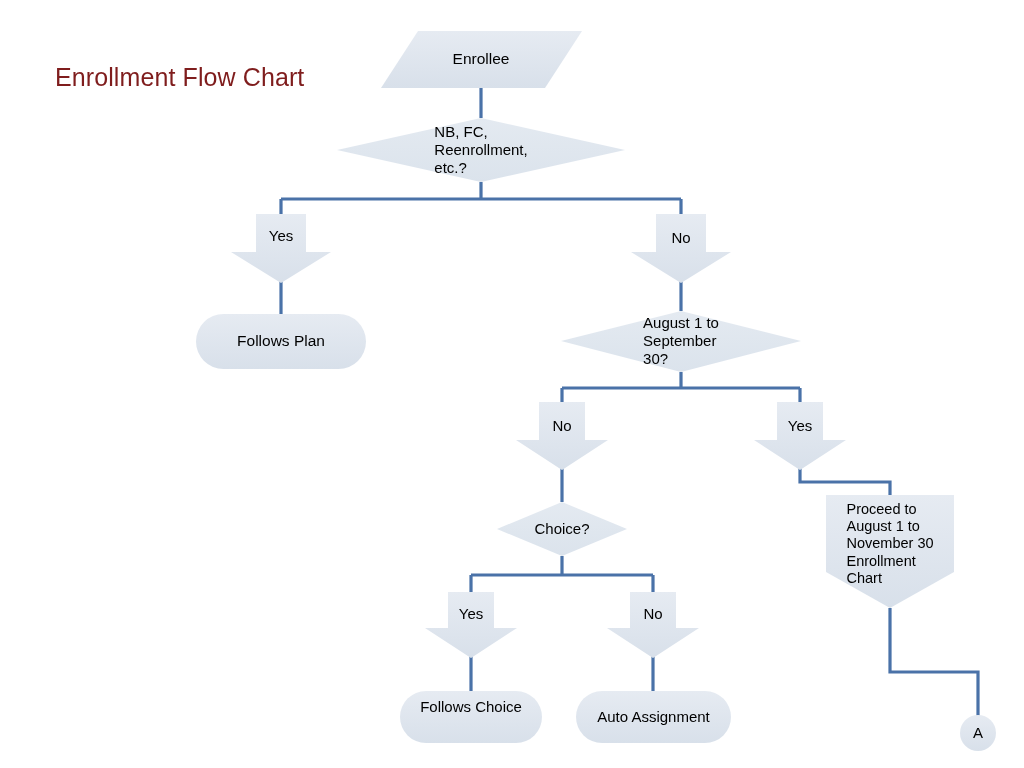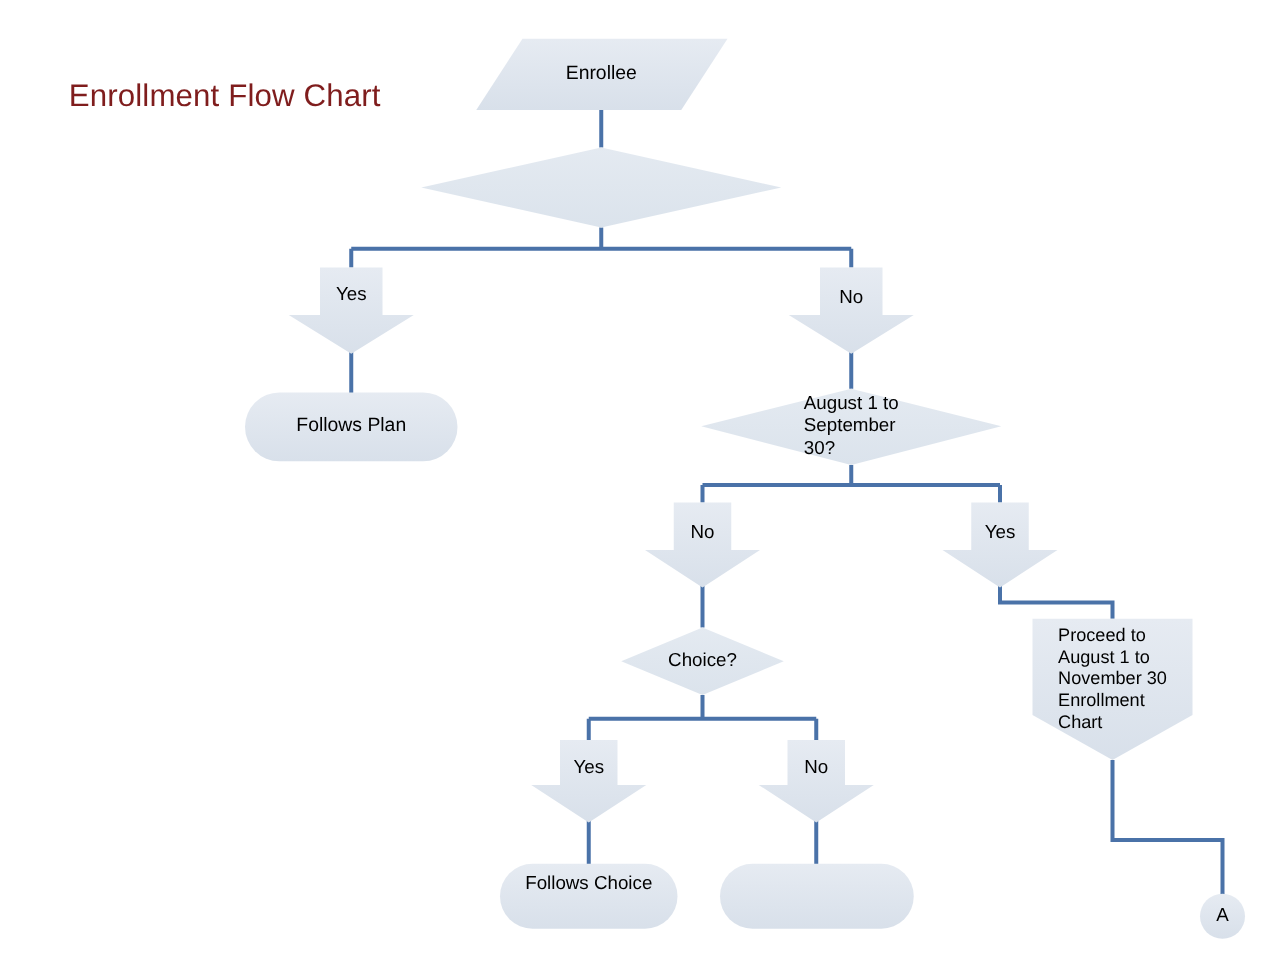--- a/index.html
+++ b/index.html
@@ -120,20 +120,23 @@
 
     <rect x="400" y="691" width="142" height="52" rx="26" ry="26" fill="url(#shapeGrad)" stroke="none"></rect>
 
     <rect x="576" y="691" width="155" height="52" rx="26" ry="26" fill="url(#shapeGrad)" stroke="none"></rect>
 
     <circle cx="978" cy="733" r="18" fill="url(#shapeGrad)" stroke="none"></circle>
   </svg>
 
   <div class="node-label t16" style="left:401px; top:44px; width:160px; height:30px;">Enrollee</div>
 
+  <div class="node-label t15" style="left:391px; top:121px; width:180px; height:58px;">NB, FC,
+Reenrollment,
+etc.?</div>
 
   <div class="node-label t15" style="left:246px; top:224px; width:70px; height:24px;">Yes</div>
 
   <div class="node-label t15" style="left:646px; top:226px; width:70px; height:24px;">No</div>
 
   <div class="node-label t16" style="left:201px; top:327px; width:160px; height:28px;">Follows Plan</div>
 
   <div class="node-label t15" style="left:601px; top:312px; width:160px; height:58px;">August 1 to
 September
 30?</div>
@@ -149,16 +152,17 @@
 November 30
 Enrollment
 Chart</div>
 
   <div class="node-label t15" style="left:436px; top:602px; width:70px; height:24px;">Yes</div>
 
   <div class="node-label t15" style="left:618px; top:602px; width:70px; height:24px;">No</div>
 
   <div class="node-label t15" style="left:401px; top:694px; width:140px; height:26px;">Follows Choice</div>
 
+  <div class="node-label t15" style="left:576px; top:704px; width:155px; height:26px;">Auto Assignment</div>
 
   <div class="node-label t15" style="left:958px; top:721px; width:40px; height:24px;">A</div>
 
 </div>
 
 </body></html>

